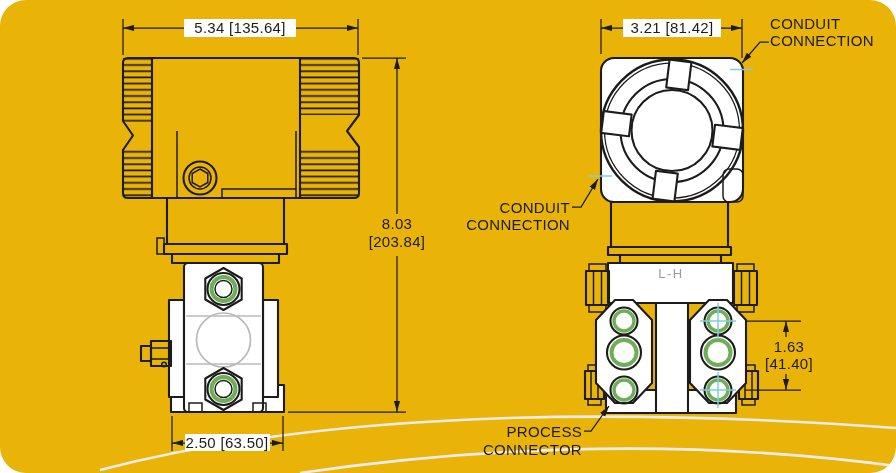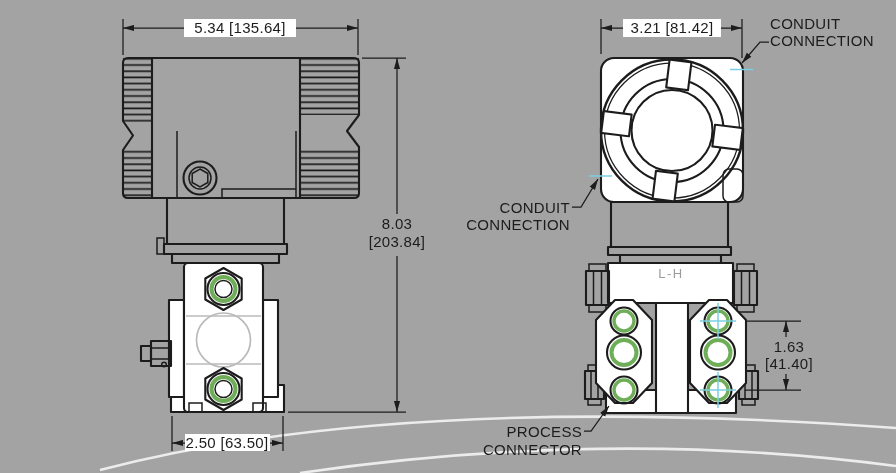--- a/index.html
+++ b/index.html
@@ -1,16 +1,16 @@
 <!DOCTYPE html>
 <html><head>
 <meta charset="utf-8">
 <style>
   html,body{margin:0;padding:0;background:#ffffff;}
-  .stage{width:896px;height:473px;position:relative;background:#a3a3a3;overflow:hidden;}
+  .stage{width:896px;height:473px;position:relative;background:#eab308;overflow:hidden;border-radius:26px;}
   svg{display:block;}
   .ol   {stroke:#1c1c1c;stroke-width:2.1;fill:none;stroke-linejoin:round;}
   .olf  {stroke:#1c1c1c;stroke-width:2.1;fill:#ffffff;stroke-linejoin:round;}
   .olh  {stroke:#1c1c1c;stroke-width:2.4;fill:none;}
   .thin {stroke:#1c1c1c;stroke-width:1.5;fill:none;}
   .dim  {stroke:#1c1c1c;stroke-width:1.25;fill:none;}
   .ghost{stroke:#bababa;stroke-width:1.7;fill:none;}
   .cyan {stroke:#7bcfe2;stroke-width:1.5;fill:none;}
   .grn  {stroke:#6fae58;fill:none;}
   .wm   {stroke:#edecec;stroke-width:2.6;fill:none;}

